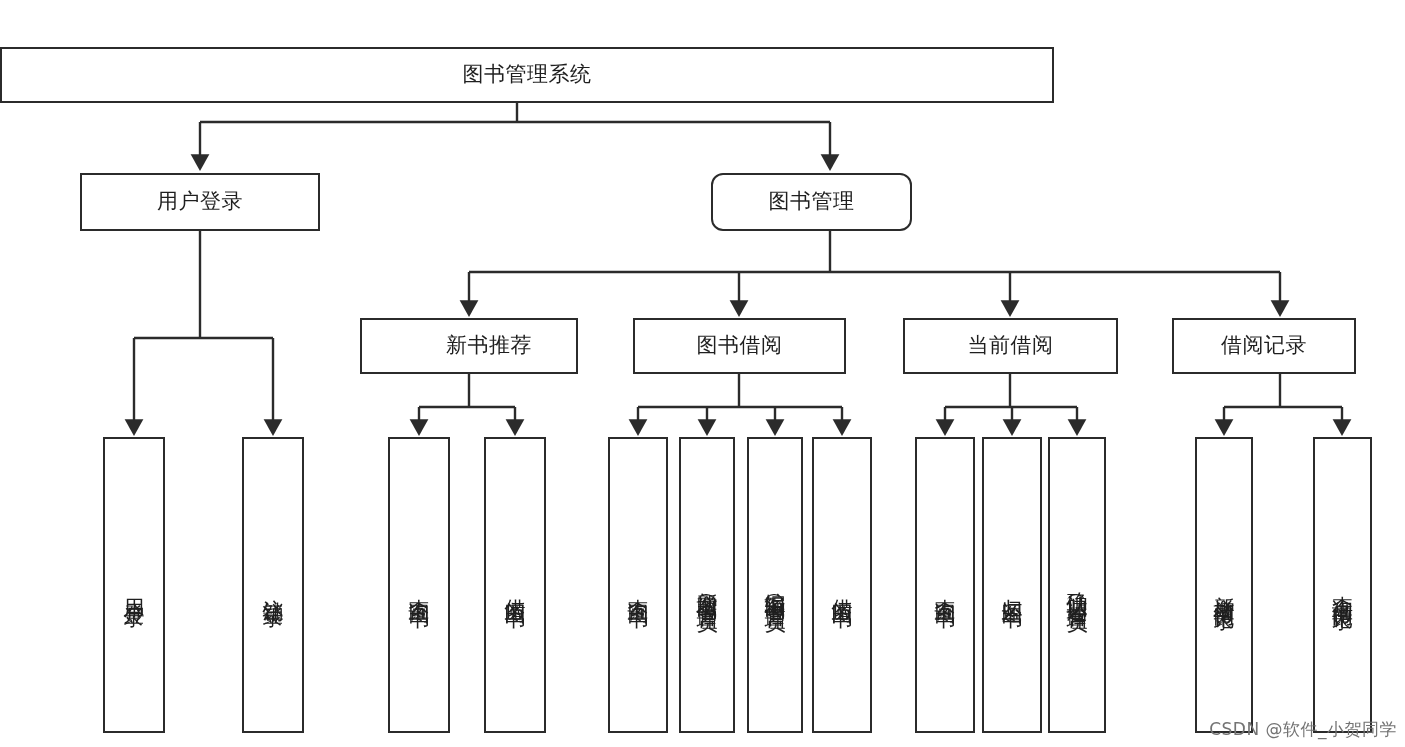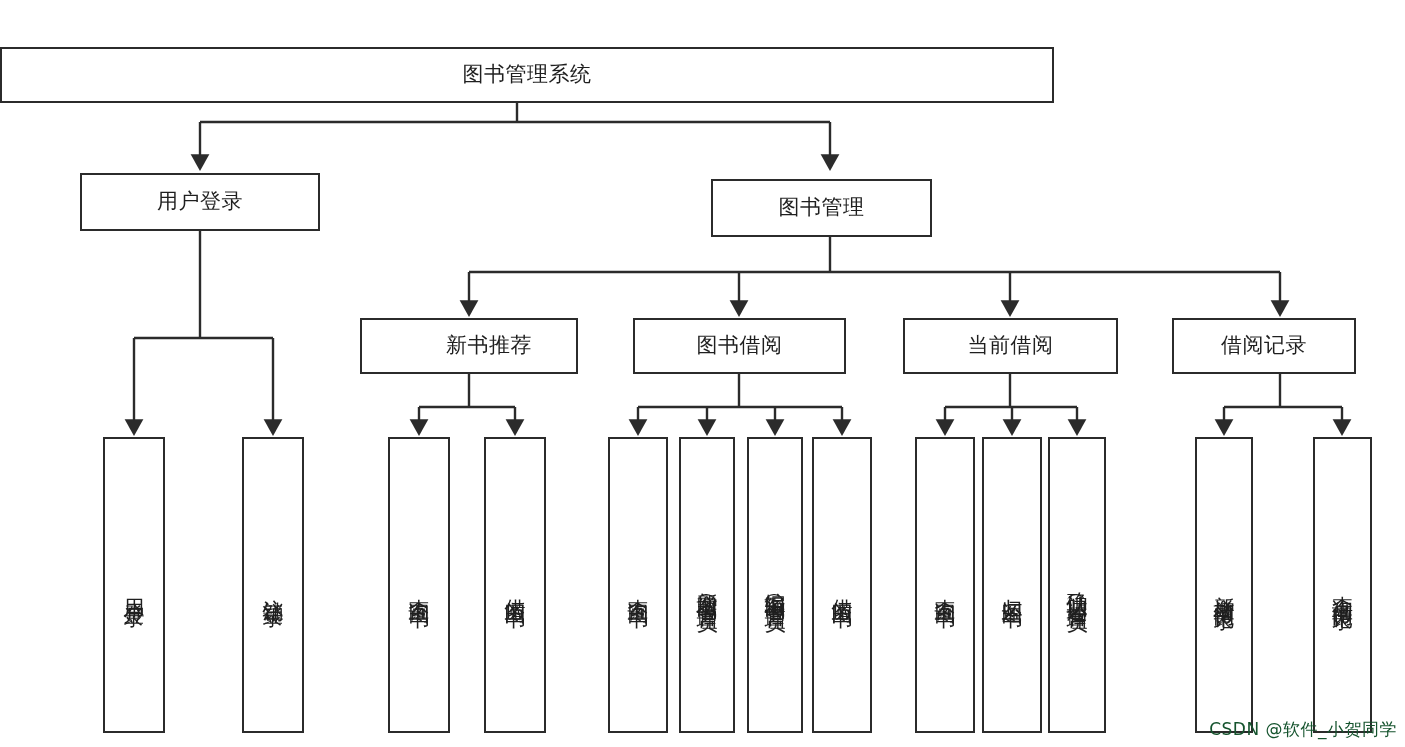--- a/index.html
+++ b/index.html
@@ -59,21 +59,21 @@
     font-size: 21px;
     line-height: 1.15;
     letter-spacing: 3px;
     white-space: nowrap;
   }
   #watermark {
     position: absolute;
     right: 8px;
     bottom: 6px;
     font-size: 17px;
-    color: #14532d;
+    color: #737373;
     z-index: 5;
     white-space: nowrap;
     letter-spacing: 0.5px;
   }
 </style>
 </head>
 <body>
 
 <div id="diagram-root">
 
@@ -127,21 +127,21 @@
     </g>
   </svg>
 
   <div class="node horizontal" style="left:0; top:12px; width:1054px; height:56px;margin-top:35px;">
     <span class="node-label">图书管理系统</span>
   </div>
 
   <div class="node horizontal" style="left:80px; top:173px; width:240px; height:58px;">
     <span class="node-label">用户登录</span>
   </div>
-  <div class="node horizontal" style="left:711px; top:179px; width:221px; height:58px;">
+  <div class="node horizontal" style="left:711px; top:173px; width:201px; height:58px;border-radius:12px;">
     <span class="node-label">图书管理</span>
   </div>
 
   <div class="node horizontal" style="left:360px; top:318px; width:218px; height:56px;padding-left:40px;">
     <span class="node-label">新书推荐</span>
   </div>
   <div class="node horizontal" style="left:633px; top:318px; width:213px; height:56px;">
     <span class="node-label">图书借阅</span>
   </div>
   <div class="node horizontal" style="left:903px; top:318px; width:215px; height:56px;">

